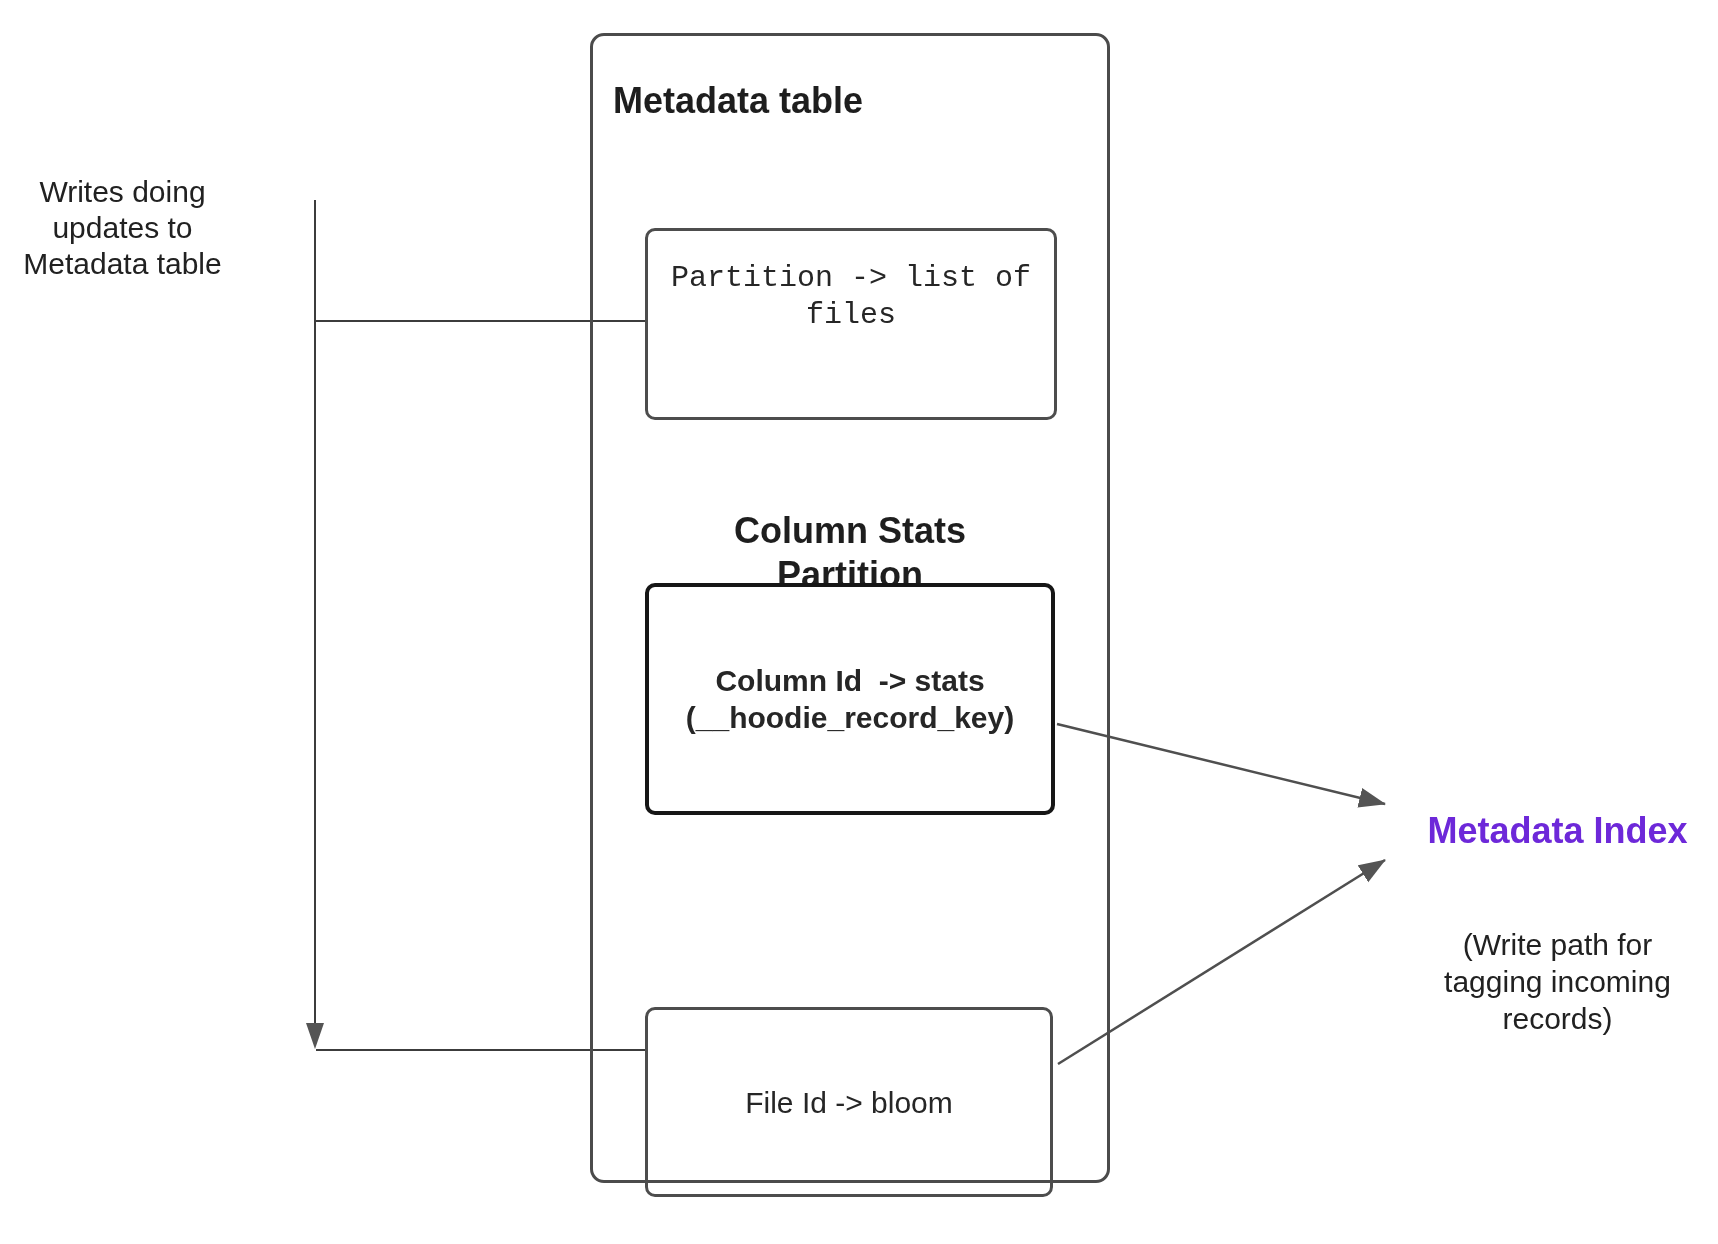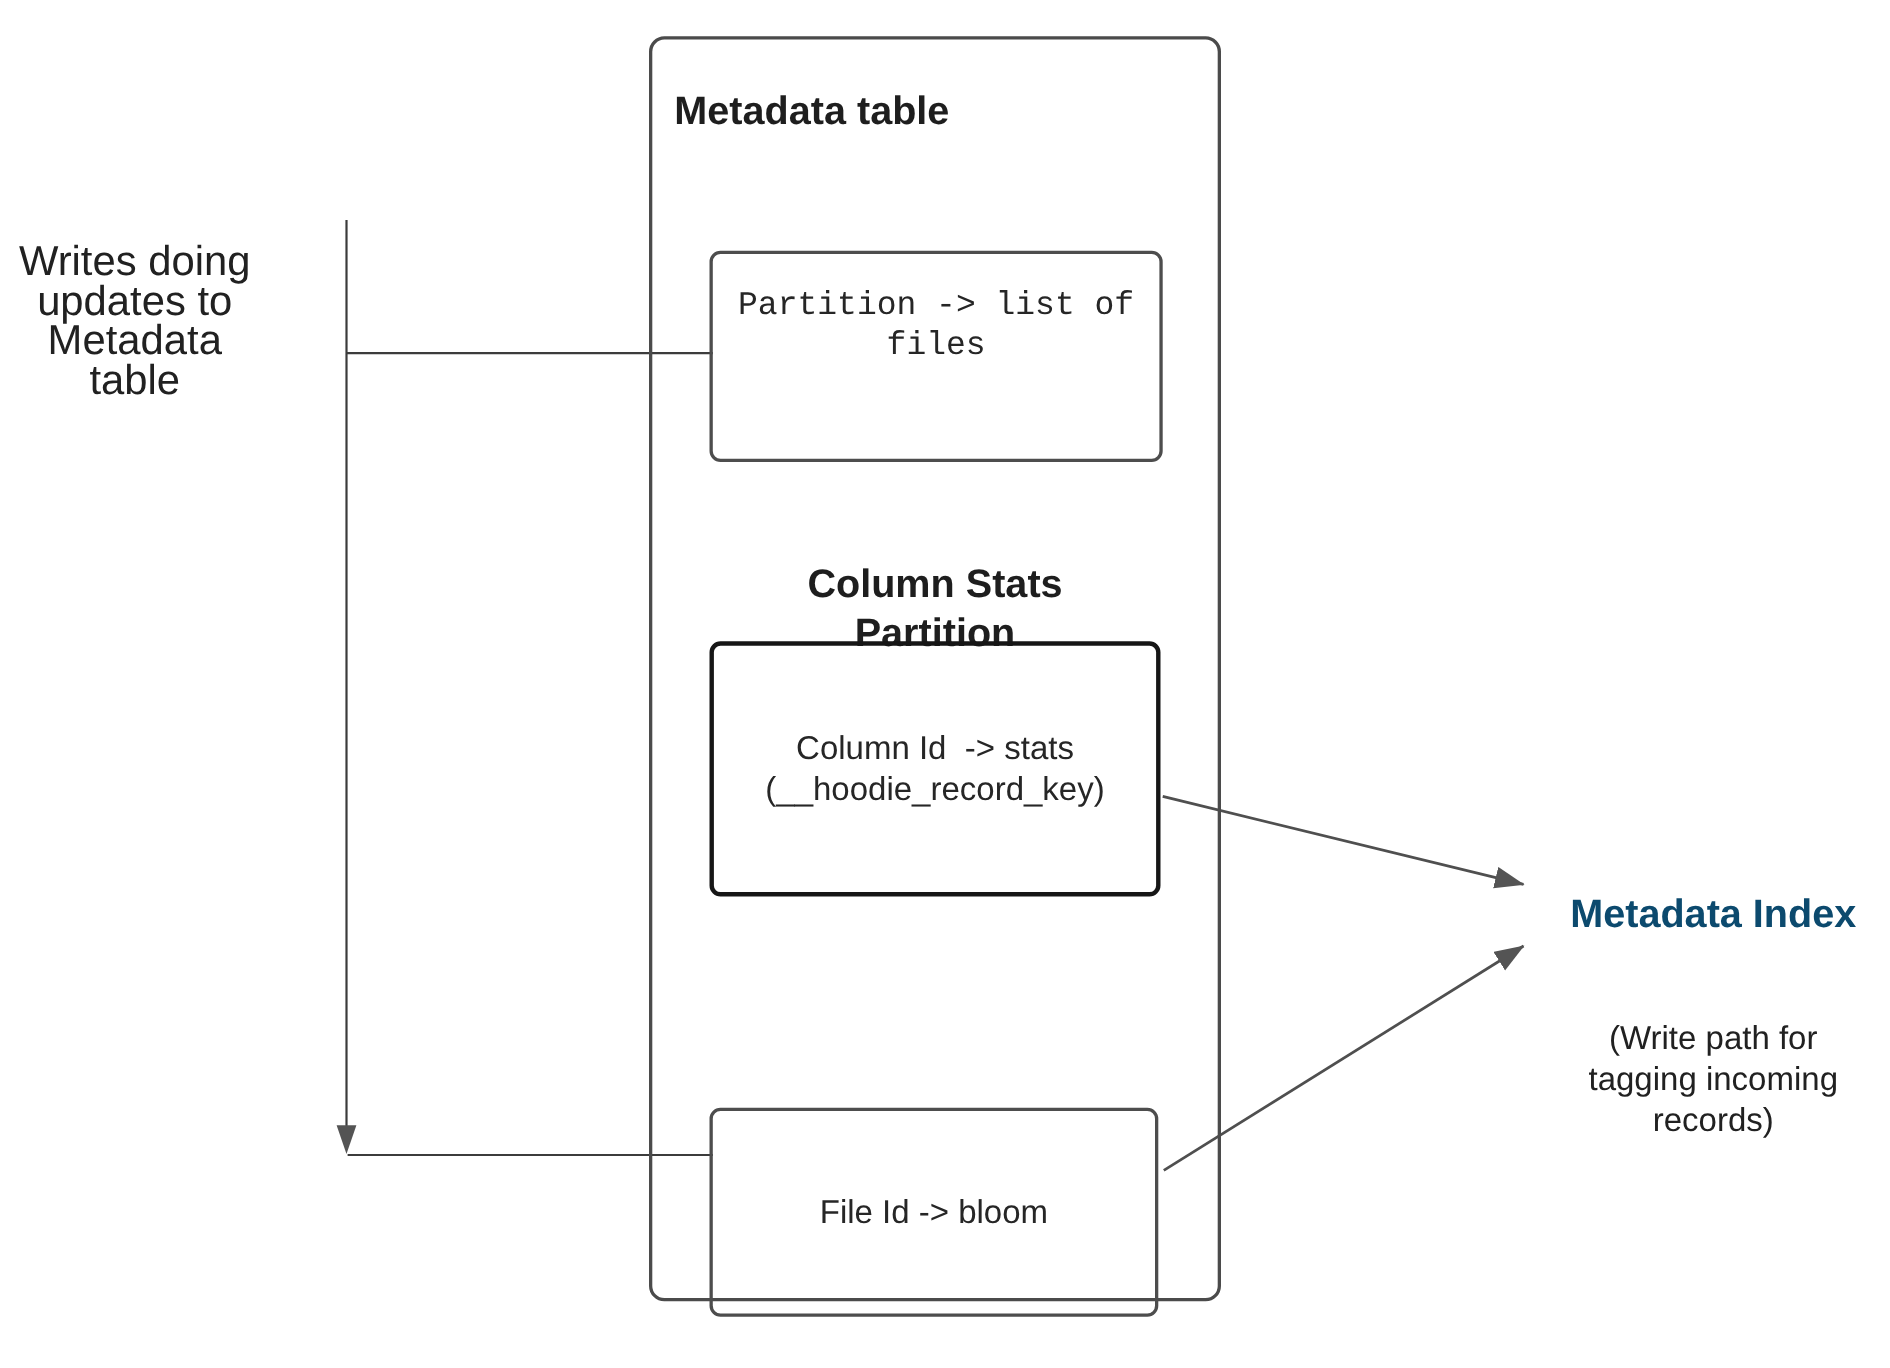--- a/index.html
+++ b/index.html
@@ -16,26 +16,25 @@
     position: absolute;
     left: 0; top: 0;
     width: 1718px; height: 1244px;
   }
   .ln { stroke: #3c3c3c; stroke-width: 2; fill: none; }
   .arrow-ln { stroke: #4f4f4f; stroke-width: 2.5; fill: none; }
 
   .abs { position: absolute; }
 
   .note {
-    font-size: 38px;
+    font-size: 30px;
     line-height: 36px;
     text-align: center;
     white-space: pre-line;
     color: #212121;
-    margin-top: 46px;
   }
 
   .outer-box {
     left: 590px; top: 33px;
     width: 520px; height: 1150px;
     border: 3px solid #4b4b4b;
     border-radius: 14px;
     background: transparent;
     box-sizing: border-box;
   }
@@ -72,30 +71,30 @@
     justify-content: center;
   }
   .inner-text {
     font-size: 30px;
     line-height: 37px;
     text-align: center;
     white-space: pre-wrap;
     color: #262626;
   }
   .box-files { left: 645px; top: 228px; width: 412px; height: 192px; padding-bottom: 54px; font-family: Liberation Mono, monospace; }
-  .box-stats { left: 645px; top: 583px; width: 410px; height: 232px; border: 4px solid #161616; }
+  .box-stats { left: 645px; top: 583px; width: 410px; height: 232px; border: 4px solid #161616; font-weight: bold; }
   .box-bloom { left: 645px; top: 967px; width: 408px; height: 190px; margin-top: 40px; }
 
   .mi-title {
     left: 1400px; top: 810px;
     width: 315px;
     text-align: center;
     font-size: 36px;
     font-weight: bold;
-    color: #0c4a6e;
+    color: #6d28d9;
     white-space: pre;
   }
   .mi-sub {
     left: 1400px; top: 894px;
     width: 315px;
     text-align: center;
     font-size: 30px;
     line-height: 37px;
     white-space: pre-line;
     color: #212121;

